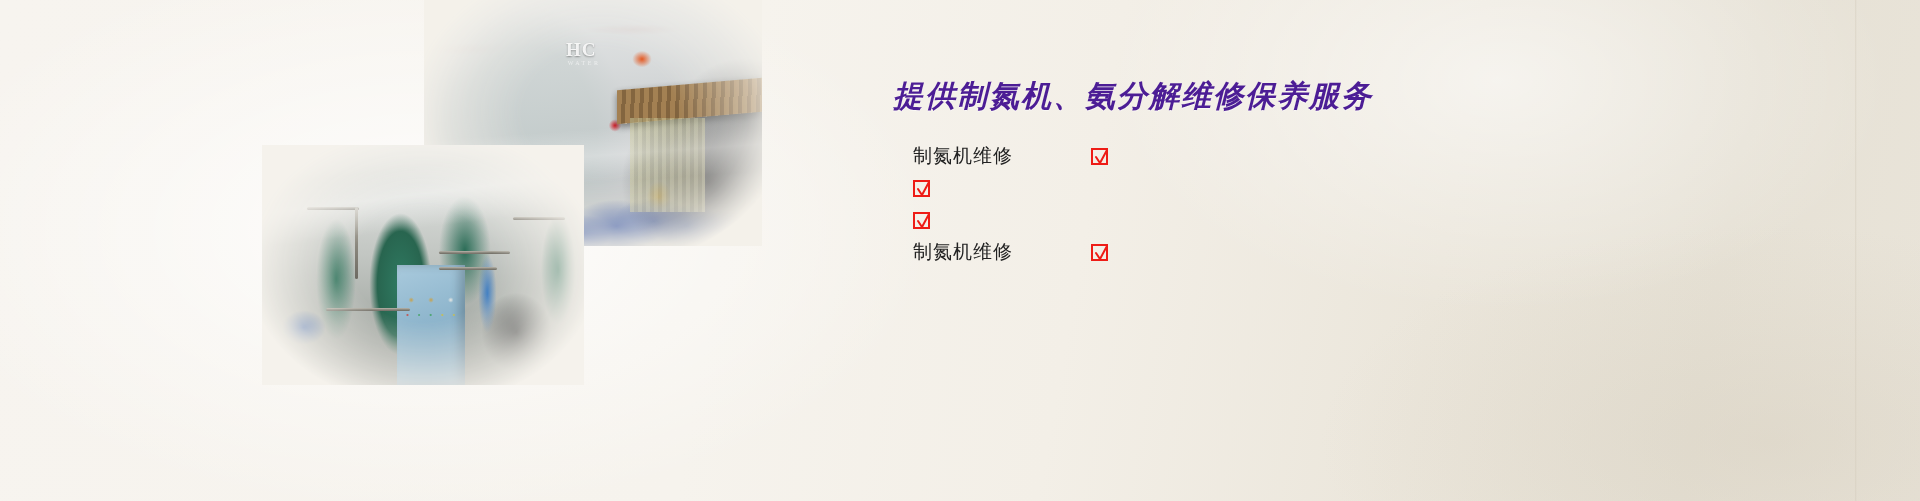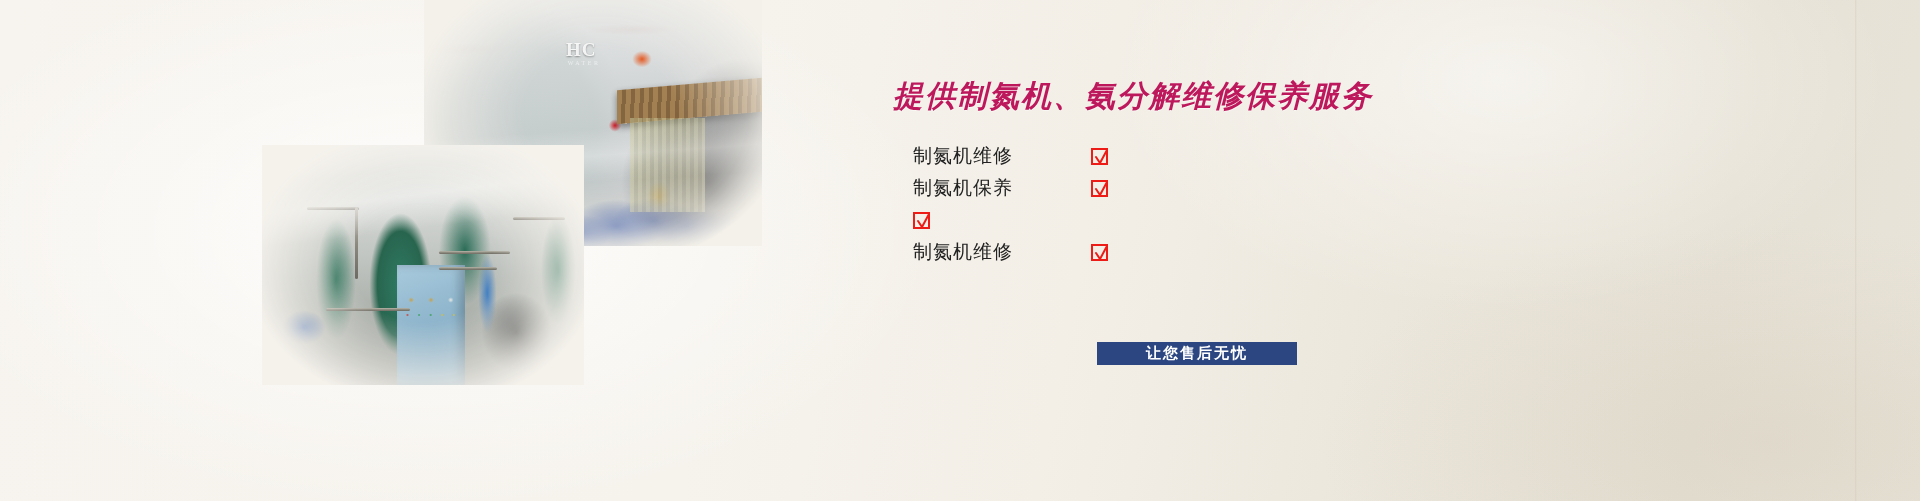--- a/index.html
+++ b/index.html
@@ -256,21 +256,21 @@
 
   
   #headline {
     position: absolute;
     left: 893px;
     top: 76px;
     font-family: "Liberation Serif", "DejaVu Serif", serif;
     font-size: 30px;
     font-weight: bold;
     letter-spacing: 2px;
-    color: #be185d;
+    color: #4c1d95;
     white-space: nowrap;
     font-style: italic;
     text-shadow: 0 1px 0 rgba(255,255,255,.5);
   }
 
   #feature-list {
     position: absolute;
     left: 913px;
     top: 140px;
     width: 270px;
@@ -366,21 +366,20 @@
     <div class="feature-row">
       <span class="feature-label">制氮机维修</span>
       <span class="check-box">
         <svg width="15" height="17" viewBox="0 0 15 17" aria-hidden="true">
           <path d="M2 8 L6 14 L13 1" stroke="#ee1c16" stroke-width="2" fill="none" stroke-linecap="round"></path>
         </svg>
       </span>
     </div>
 
     <div class="feature-row">
-      <span class="feature-label">制氮机保养</span>
       <span class="check-box">
         <svg width="15" height="17" viewBox="0 0 15 17" aria-hidden="true">
           <path d="M2 8 L6 14 L13 1" stroke="#ee1c16" stroke-width="2" fill="none" stroke-linecap="round"></path>
         </svg>
       </span>
     </div>
 
     <div class="feature-row">
       <span class="check-box">
         <svg width="15" height="17" viewBox="0 0 15 17" aria-hidden="true">
@@ -393,17 +392,14 @@
       <span class="feature-label">制氮机维修</span>
       <span class="check-box">
         <svg width="15" height="17" viewBox="0 0 15 17" aria-hidden="true">
           <path d="M2 8 L6 14 L13 1" stroke="#ee1c16" stroke-width="2" fill="none" stroke-linecap="round"></path>
         </svg>
       </span>
     </div>
 
   </div>
 
-  <div id="cta-button">
-    <span class="cta-text">让您售后无忧</span>
-  </div>
 
 </div>
 
 </body></html>

